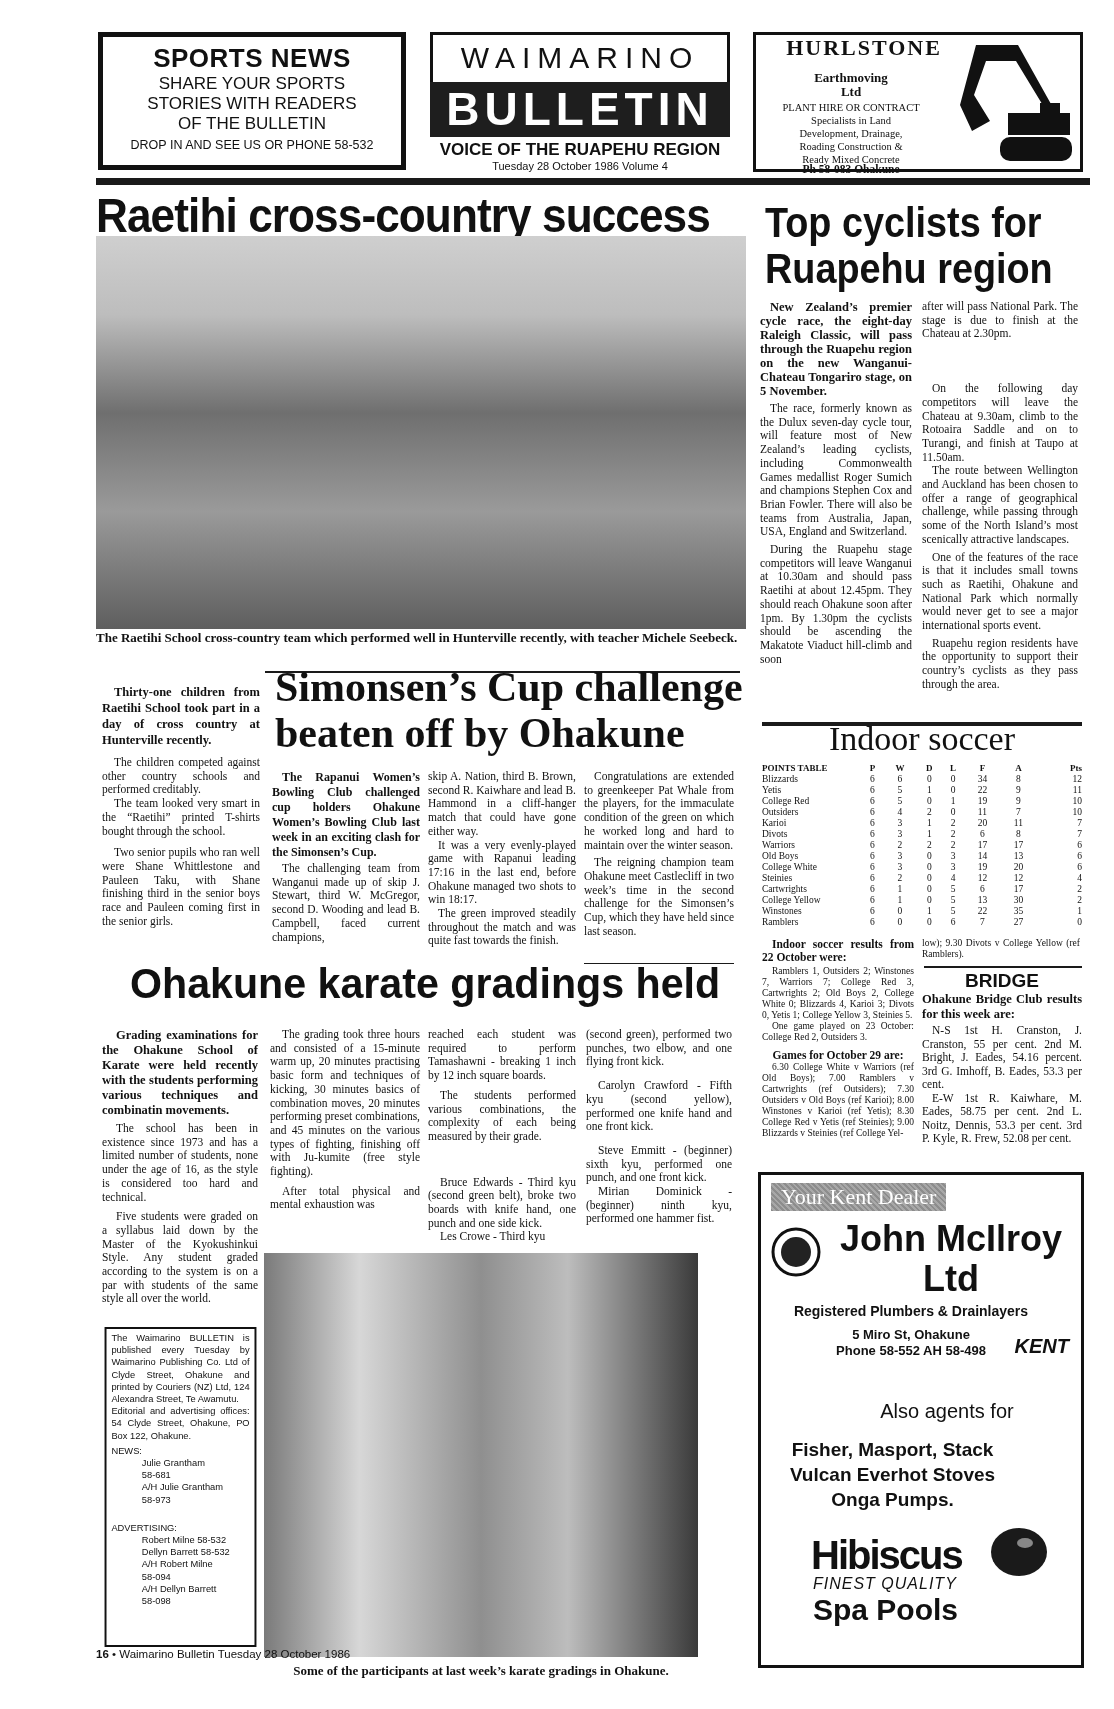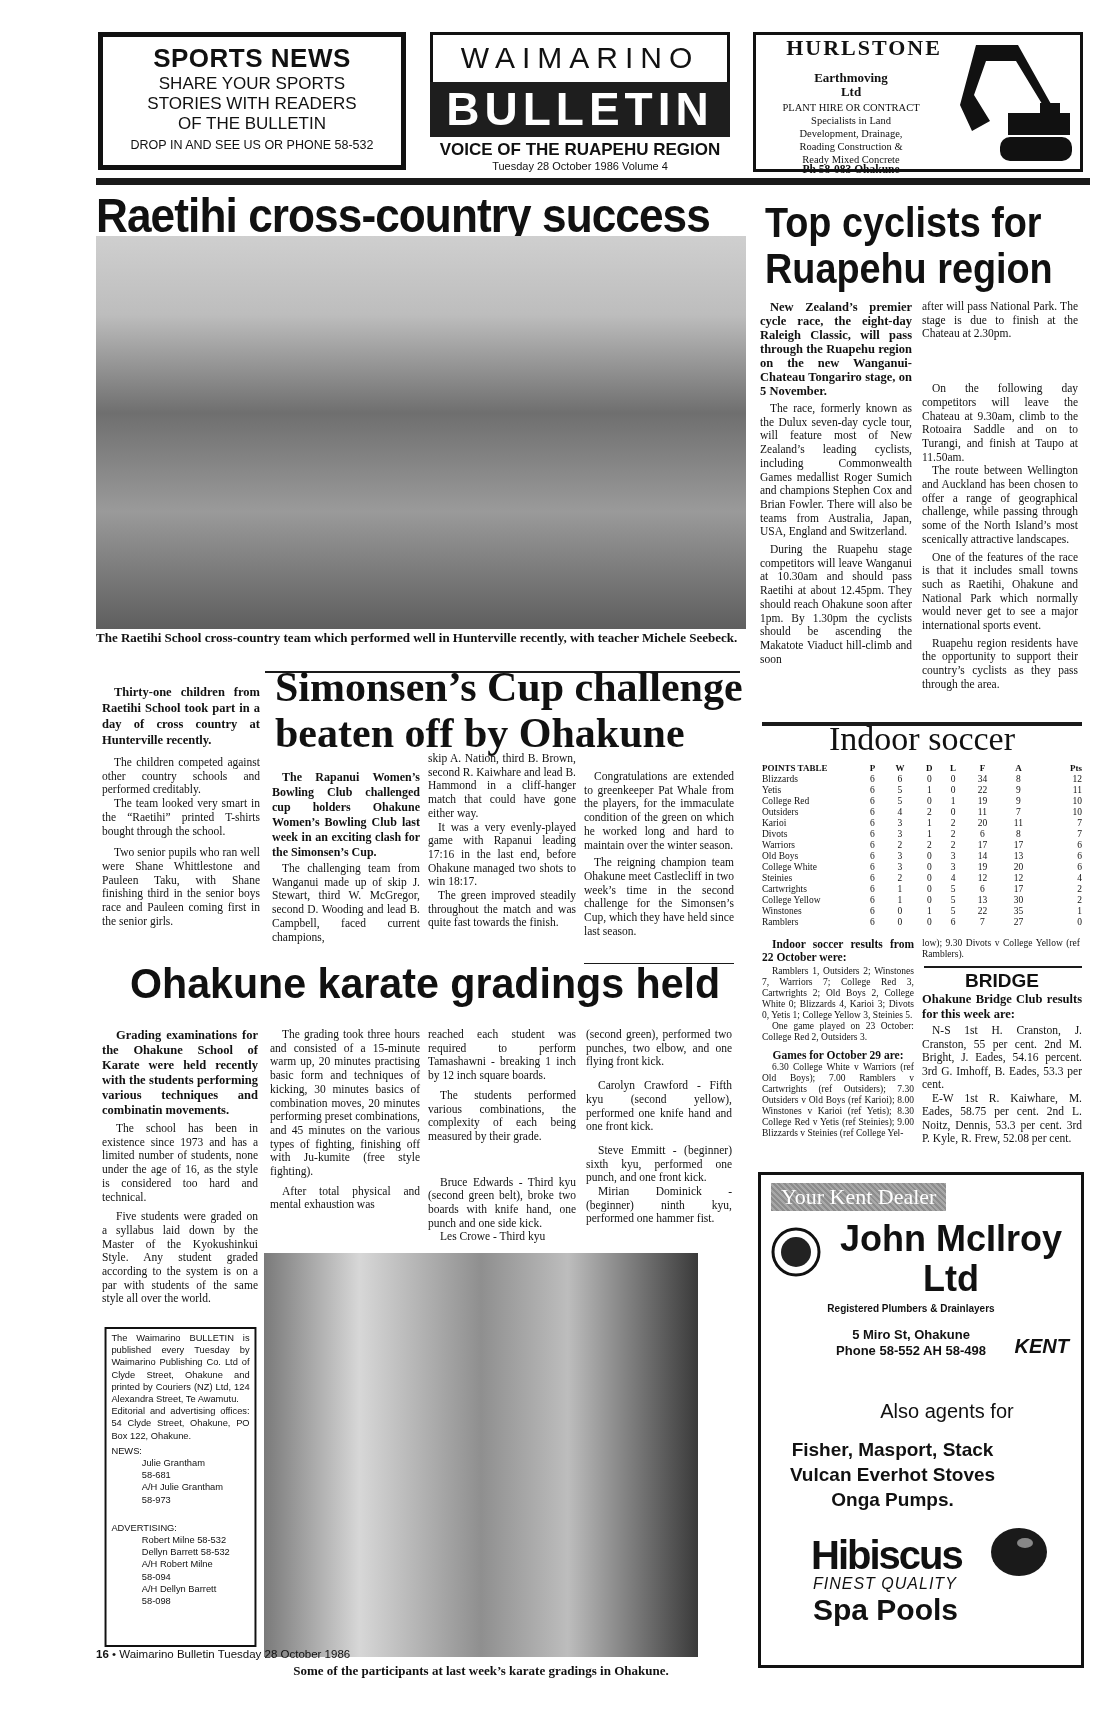--- a/index.html
+++ b/index.html
@@ -45,21 +45,21 @@
 
   .h-indoor { left: 757px; top: 720px; width: 330px; text-align: center; font-size: 34px; }
   table.pts { border-collapse: collapse; font-size: 9.5px; }
   table.pts td, table.pts th { padding: 0; line-height: 11px; text-align: center; }
   table.pts th { font-weight: bold; font-size: 9px; }
   table.pts td.team, table.pts th.team { text-align: left; }
 
   .kent { left: 758px; top: 1172px; width: 326px; height: 496px; border: 3px solid #111; border-left: 3px solid #111; box-sizing: border-box; }
   .kent-tag { position: absolute; left: 10px; top: 8px; background: repeating-linear-gradient(45deg, #8d8d8d 0 2px, #a8a8a8 2px 4px); color: #fff; font-size: 22px; padding: 0 10px; height: 28px; line-height: 28px; }
   .kent-name { position: absolute; left: 70px; top: 44px; width: 240px; text-align: center; font-size: 36px; font-weight: bold; line-height: 40px; }
-  .kent-reg { position: absolute; left: 0; top: 128px; width: 300px; text-align: center; font-size: 10px; font-weight: bold; }
+  .kent-reg { position: absolute; left: 0; top: 128px; width: 300px; text-align: center; font-size: 14px; font-weight: bold; }
   .kent-addr { position: absolute; left: 0; top: 152px; width: 300px; text-align: center; font-size: 13px; font-weight: bold; line-height: 16px; }
   .kent-logo { position: absolute; right: 12px; top: 160px; font-size: 20px; font-weight: bold; font-style: italic; }
   .kent-also { position: absolute; left: 0; top: 225px; width: 320px; text-align: center; font-size: 20px; font-weight: normal; padding-left: 26px; }
   .kent-brands { position: absolute; left: 0; top: 262px; width: 263px; text-align: center; font-size: 19px; font-weight: bold; line-height: 25px; }
   .kent-hib { position: absolute; left: 50px; top: 358px; font-size: 40px; font-weight: bold; letter-spacing: -2px; }
   .kent-fq { position: absolute; left: 52px; top: 400px; font-size: 16px; font-style: italic; letter-spacing: 1px; }
   .kent-spa { position: absolute; left: 52px; top: 418px; font-size: 30px; font-weight: bold; }
 
   .imprint { left: 103px; top: 1327px; width: 155px; height: 320px; border: 2px solid #111; box-sizing: border-box; padding: 3px 5px; font-family: "Liberation Sans", sans-serif; font-size: 9.5px; line-height: 12.2px; transform: scaleX(0.98); }
   .imprint .ind { padding-left: 31px; }
@@ -134,21 +134,21 @@
 
 <div class="abs rule" style="left:265px;top:671px;width:475px;height:2px;"></div>
 <div class="abs h-simonsen serif">
   <div>Simonsen’s Cup challenge</div>
   <div>beaten off by Ohakune</div>
 </div>
 <div class="abs just" style="left:272px;top:770px;width:148px;">
   <p class="lead" style="font-size:12px;line-height:15px;text-indent:10px;">The Rapanui Women’s Bowling Club challenged cup holders Ohakune Women’s Bowling Club last week in an exciting clash for the Simonsen’s Cup.</p>
   <p class="body9" style="text-indent:10px;margin-top:2px;">The challenging team from Wanganui made up of skip J. Stewart, third W. McGregor, second D. Wooding and lead B. Campbell, faced current champions,</p>
 </div>
-<div class="abs just" style="left:428px;top:752px;width:148px;">
+<div class="abs just" style="left:428px;top:770px;width:148px;">
   <p class="body9">skip A. Nation, third B. Brown, second R. Kaiwhare and lead B. Hammond in a cliff-hanger match that could have gone either way.</p>
   <p class="body9" style="text-indent:10px;">It was a very evenly-played game with Rapanui leading 17:16 in the last end, before Ohakune managed two shots to win 18:17.</p>
   <p class="body9" style="text-indent:10px;">The green improved steadily throughout the match and was quite fast towards the finish.</p>
 </div>
 <div class="abs just" style="left:584px;top:770px;width:150px;">
   <p class="body9" style="text-indent:10px;">Congratulations are extended to greenkeeper Pat Whale from the players, for the immaculate condition of the green on which he worked long and hard to maintain over the winter season.</p>
   <p class="body9" style="text-indent:10px;margin-top:4px;">The reigning champion team Ohakune meet Castlecliff in two week’s time in the second challenge for the Simonsen’s Cup, which they have held since last season.</p>
 </div>
 <div class="abs rule" style="left:584px;top:963px;width:150px;height:1px;"></div>
 

